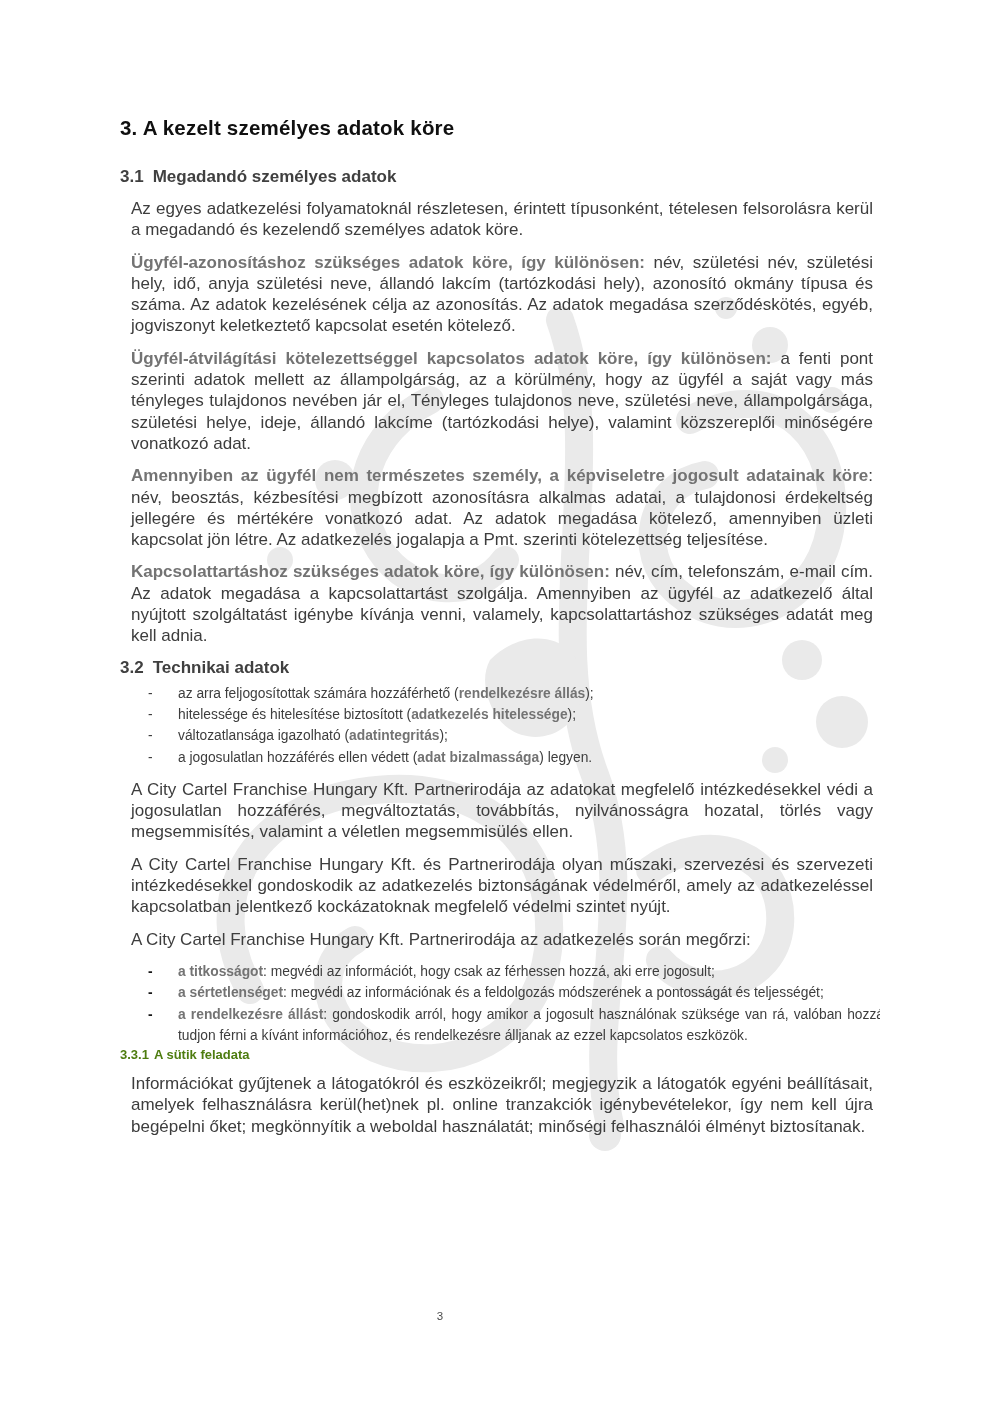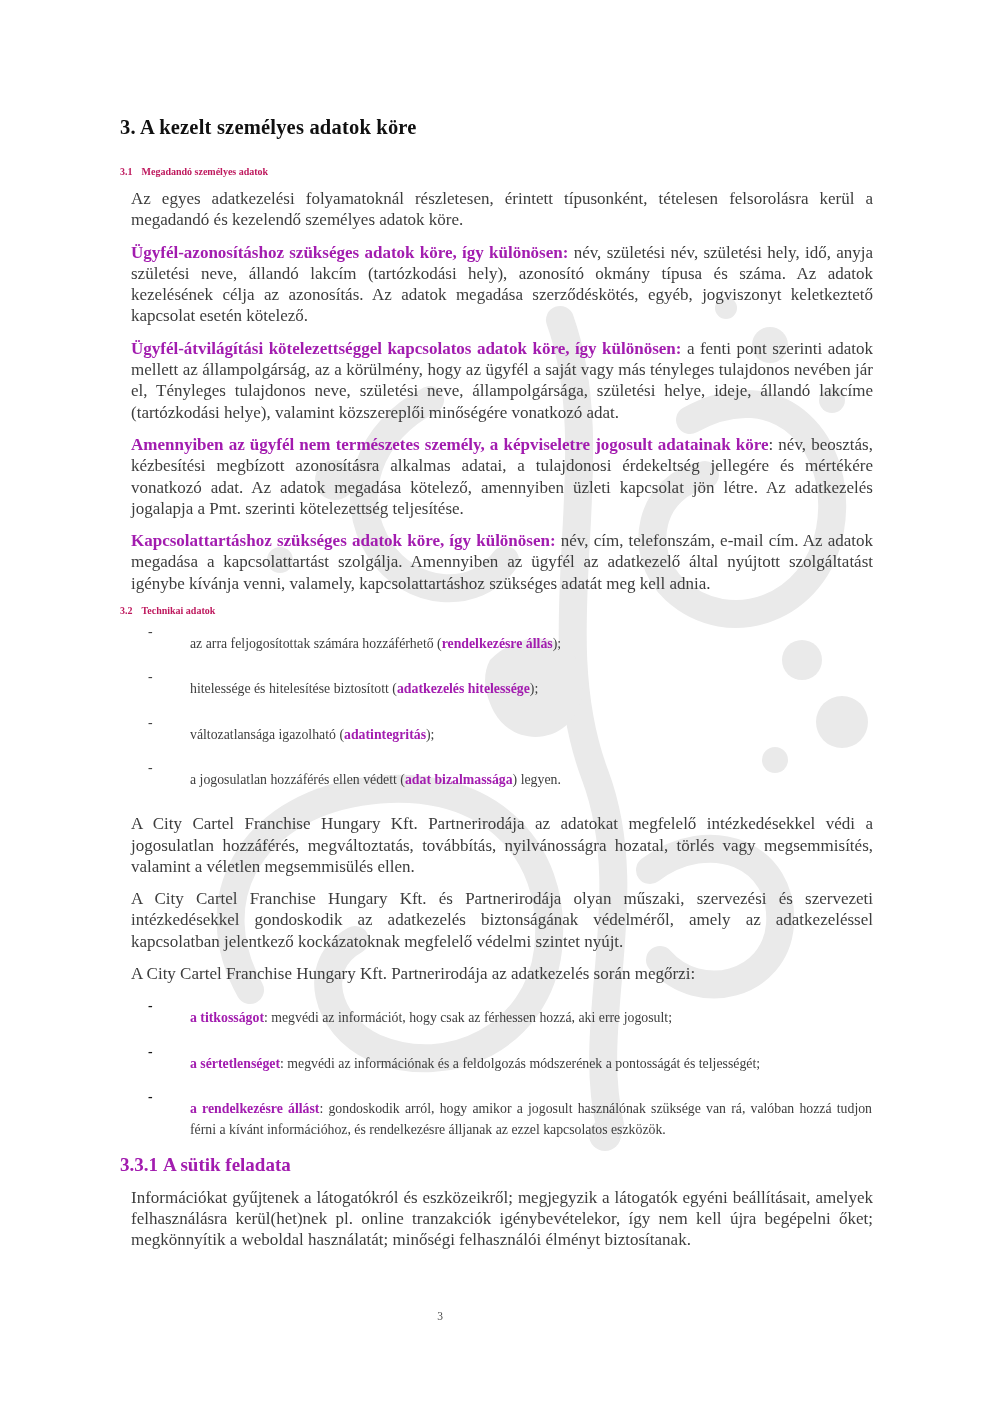--- a/index.html
+++ b/index.html
@@ -2,21 +2,21 @@
 <html lang="hu"><head>
 <meta charset="utf-8">
 <style>
   html,body{margin:0;padding:0;background:#ffffff;}
   .page{
     position:relative;
     width:880px;
     height:1414px;
     background:#ffffff;
     overflow:hidden;
-    font-family:Liberation Serif, serif;
+    font-family:Liberation Sans, sans-serif;
   }
   .watermark{
     position:absolute;
     left:130px;
     top:230px;
     width:740px;
     height:930px;
     z-index:0;
     pointer-events:none;
   }
@@ -28,54 +28,54 @@
     z-index:1;
   }
   h1.doc-title{
     font-size:20.5px;
     font-weight:800;
     color:#101010;
     margin:0 0 27px 0;
     letter-spacing:0.2px;
   }
   h2.sec-heading{
-    font-size:10px;
+    font-size:17px;
     font-weight:800;
-    color:#be185d;
+    color:#404040;
     margin:0 0 5px 0;
   }
   h2 .h-num{margin-right:9px;}
   h3.sub-heading{
-    font-size:19px;
+    font-size:13px;
     font-weight:800;
-    color:#a21caf;
+    color:#4d7c0f;
     margin:1px 0 3px 0;
   }
   h3 .h-num{margin-right:5px;}
   p.body-p{
     margin:11px;
     font-size:17px;
     line-height:21.3px;
     color:#3d3d3d;
     text-align:justify;
   }
-  .lead{font-weight:bold;color:#a21caf;}
+  .lead{font-weight:bold;color:#737373;}
   .mt-blank{margin-top:19px;}
   .mt-sec{margin-top:15px;}
   .mt-para{margin-top:17px;}
   .bullet{
     display:flex;
     padding-left:28px;
     font-size:13.8px;
     line-height:21.3px;
     color:#3d3d3d;
   }
   .bullet .marker{flex:0 0 30px;}
   .bullet.bold-marker .marker{font-weight:bold;color:#161616;}
-  .bullet .btext{flex:1;text-align:justify;margin:12px;}
+  .bullet .btext{flex:1;text-align:justify;margin:0;}
   .footer{
     position:absolute;
     left:0;
     right:0;
     top:1310px;
     text-align:center;
     font-size:11.5px;
     color:#4a4a4a;
     z-index:1;
   }

